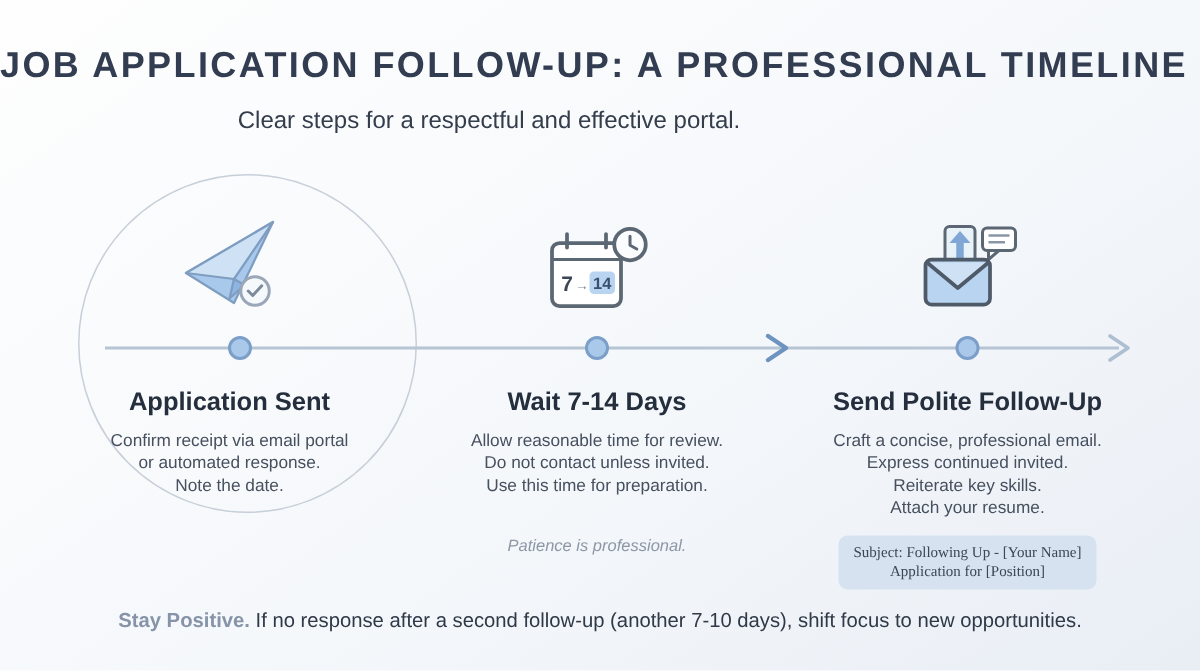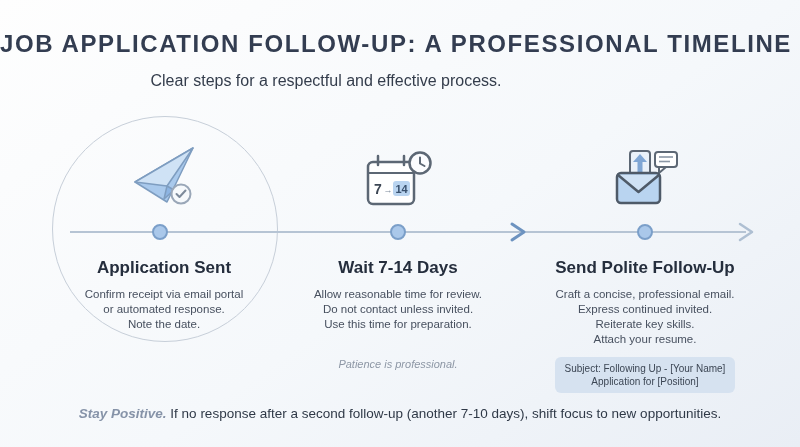--- a/index.html
+++ b/index.html
@@ -33,21 +33,21 @@
     margin-top: 14px;
     font-size: 16px;
     color: #343d4c;
   }
   .timeline-svg { position: absolute; left: 0; top: 218px; }
   .step {
     position: absolute;
     top: 118px;
     text-align: center;
   }
-  .step-1 { left: 49px;  width: 230px; }
+  .step-1 { left: 38px;  width: 230px; }
   .step-2 { left: 283px; width: 230px; }
   .step-3 { left: 520px; width: 250px; }
   .icon-wrap {
     height: 96px;
     display: flex;
     align-items: flex-end;
     justify-content: center;
     margin-bottom: 44px;
   }
   .step-title {
@@ -72,45 +72,45 @@
     display: inline-block;
     margin-top: 10px;
     padding: 5px 10px;
     background: #d6e2f0;
     border-radius: 6px;
     font-size: 10px;
     line-height: 13px;
     color: #3c4least: #3c4654;
     color: #3c4654;
     white-space: pre-line;
+    font-family: Liberation Serif, serif;
   }
   footer {
     position: absolute;
     left: 0; top: 406px;
     width: 800px;
     text-align: center;
     font-size: 13.5px;
     color: #2f3947;
   }
   .footer-hl {
     font-weight: 700;
     color: #8693a8;
-    font-style: italic;
   }
 </style>
 </head>
 <body>
 
 <div class="canvas">
 
   <div class="bg-circle"></div>
 
   <header>
     <div class="title">JOB APPLICATION FOLLOW-UP: A PROFESSIONAL TIMELINE</div>
-    <div class="subtitle">Clear steps for a respectful and effective process.</div>
+    <div class="subtitle">Clear steps for a respectful and effective portal.</div>
   </header>
 
   <svg class="timeline-svg" width="800" height="30">
     <line x1="70" y1="14" x2="746" y2="14" stroke="#b6c4d4" stroke-width="2"></line>
     <path d="M512 6 L524 14 L512 22" fill="none" stroke="#6d93c0" stroke-width="3" stroke-linecap="round" stroke-linejoin="round"></path>
     <path d="M740 6 L752 14 L740 22" fill="none" stroke="#aebfd2" stroke-width="2.5" stroke-linecap="round" stroke-linejoin="round"></path>
     <circle cx="160" cy="14" r="7" fill="#aac8ea" stroke="#7b9fc9" stroke-width="2"></circle>
     <circle cx="398" cy="14" r="7" fill="#aac8ea" stroke="#7b9fc9" stroke-width="2"></circle>
     <circle cx="645" cy="14" r="7" fill="#aac8ea" stroke="#7b9fc9" stroke-width="2"></circle>
   </svg>

